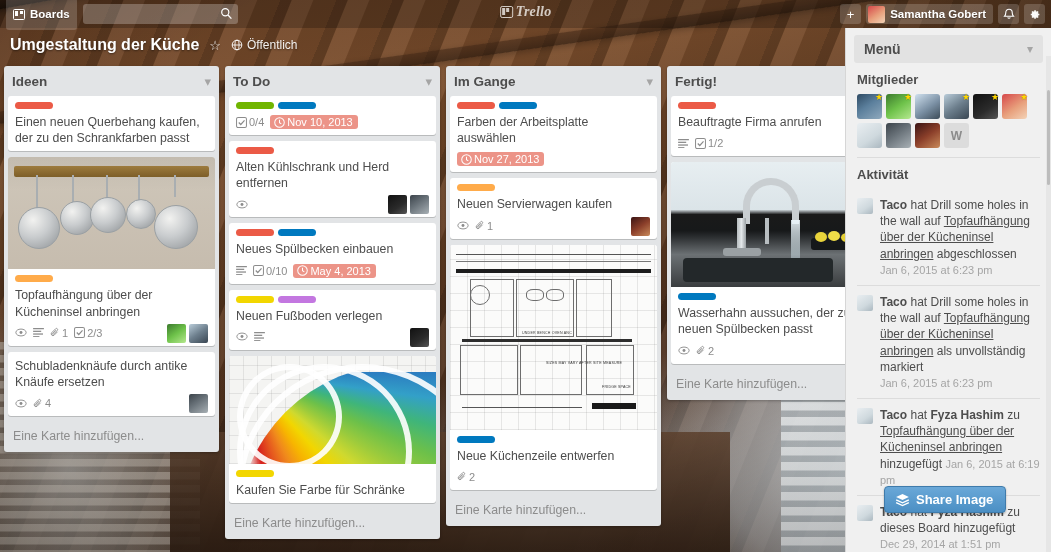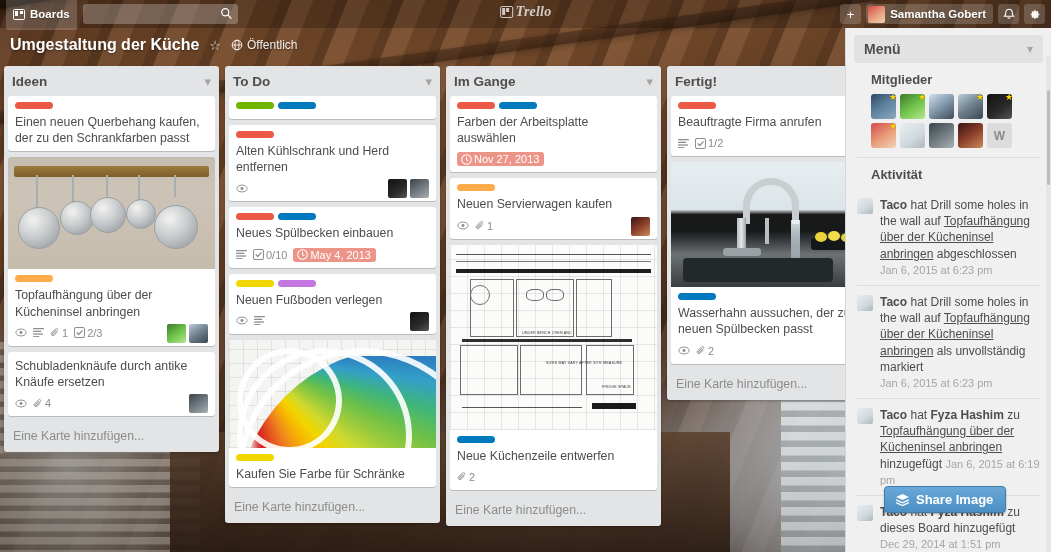--- a/index.html
+++ b/index.html
@@ -226,21 +226,21 @@
     text-shadow: 0 1px 2px rgba(0,0,0,0.4);
   }
   .sb-menu {
     margin: 7px 8px 0 8px; height: 28px;
     background: #e2e2e2; border-radius: 3px;
     display: flex; align-items: center; justify-content: space-between;
     padding: 0 10px; cursor: pointer;
   }
   .sb-menu-title { font-size: 14px; font-weight: bold; color: #4d4d4d; }
   .sb-menu-caret { color: #a5a5a5; font-size: 12px; }
-  .sb-sec { padding: 0 25px; }
+  .sb-sec { padding: 0 11px; }
   .sb-hr { border-top: 1px solid #dcdcdc; margin: 9px 11px 0 11px; }
   .sb-h { font-size: 13px; font-weight: bold; color: #4d4d4d; margin: 9px 0 7px 0; }
   .member-grid { display: flex; flex-wrap: wrap; gap: 4px; }
   .m-av { width: 25px; height: 25px; border-radius: 3px; cursor: pointer; position: relative; }
   .m-av .star {
     position: absolute; right: -1px; top: -1px; font-size: 9px; color: #ffd700;
     text-shadow: 0 0 1px rgba(0,0,0,0.5); line-height: 1;
   }
   .m-initial {
     background: #dcdcdc; color: #8c8c8c; font-size: 12px; font-weight: bold;
@@ -510,20 +510,36 @@
         <span class="list-title">To Do</span>
         <span class="list-menu">▾</span>
       </div>
       <div class="cards">
 
         <div class="card">
           <div class="card-body">
             <div class="labels">
               <span class="label" style="background:#70b500"></span>
               <span class="label" style="background:#0079bf"></span>
+            </div>
+            <div class="badges">
+              <span class="badge">
+                <svg width="11" height="11" viewBox="0 0 12 12">
+                    <rect x="0.6" y="0.6" width="10.8" height="10.8" rx="1.6" fill="none" stroke="#8c8c8c" stroke-width="1.1"></rect>
+                    <path d="M3 6l2.2 2.2L9.3 3.6" fill="none" stroke="#8c8c8c" stroke-width="1.3"></path>
+                  </svg>
+                <span>0/4</span>
+              </span>
+              <span class="badge due">
+                <svg width="11" height="11" viewBox="0 0 12 12">
+                    <circle cx="6" cy="6" r="5.2" fill="none" stroke="#fff" stroke-width="1.1"></circle>
+                    <path d="M6 3v3.2l2 1.3" fill="none" stroke="#fff" stroke-width="1.1"></path>
+                  </svg>
+                <span>Nov 10, 2013</span>
+              </span>
             </div>
           </div>
         </div>
 
         <div class="card">
           <div class="card-body">
             <div class="labels">
               <span class="label" style="background:#eb5a46"></span>
             </div>
             <div class="card-title">Alten Kühlschrank und Herd entfernen</div>

